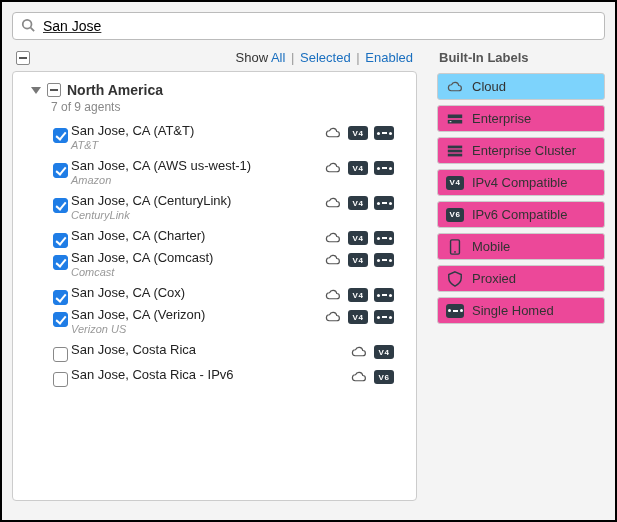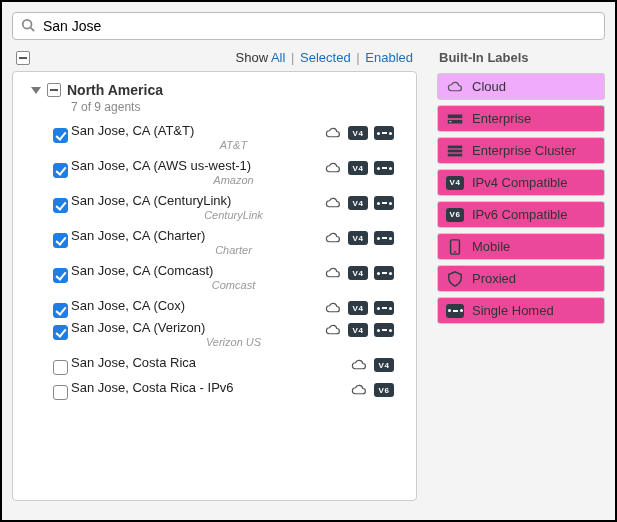--- a/index.html
+++ b/index.html
@@ -23,20 +23,21 @@
   }
   .search-bar {
     background: #fff;
     border: 1px solid #bbb;
     border-radius: 4px;
     height: 28px;
     display: flex;
     align-items: center;
     padding: 0 8px;
     margin-bottom: 10px;
+    text-decoration: underline;
   }
   .search-bar svg { flex: none; margin-right: 6px; }
   .search-bar input {
     border: none;
     outline: none;
     font-size: 14px;
     width: 100%;
     background: transparent;
   }
   .toolbar-row {
@@ -96,21 +97,21 @@
     width: 0; height: 0;
     border-left: 5px solid transparent;
     border-right: 5px solid transparent;
     border-top: 7px solid #777;
     cursor: pointer;
   }
   .group-title { font-weight: 700; font-size: 14px; }
   .group-sub {
     font-size: 12px;
     color: #888;
-    margin-left: 50px;
+    margin-left: 30px;
     margin-top: 2px;
     margin-bottom: 4px;
   }
   .agent-list { }
   .agent-row {
     padding: 4px 4px 2px 50px;
     position: relative;
     border-top: 1px solid transparent;
   }
   .agent-row + .agent-row { }
@@ -136,21 +137,21 @@
   input[type=checkbox].styled:checked::after {
     content: "";
     position: absolute;
     left: 4px; top: 1px;
     width: 4px; height: 8px;
     border: solid #fff;
     border-width: 0 2px 2px 0;
     transform: rotate(40deg);
   }
   .agent-name { font-size: 13px; color: #222; }
-  .agent-sub { font-size: 11px; color: #999; font-style: italic; margin-top: 1px; min-height: 12px; text-align: center;}
+  .agent-sub { font-size: 11px; color: #999; font-style: italic; margin-top: 1px; min-height: 12px;}
   .agent-icons {
     position: absolute;
     right: 6px;
     top: 6px;
     display: flex;
     gap: 6px;
     align-items: center;
   }
   .ico { width: 18px; height: 16px; display:flex; align-items:center; justify-content:center; }
   .ico-v4, .ico-v6 {
@@ -191,21 +192,21 @@
     border: 1px solid #ccc;
     border-radius: 3px;
     height: 27px;
     padding: 0 8px;
     margin-bottom: 5px;
     cursor: pointer;
     font-size: 13px;
     color: #333;
   }
   .label-chip.active {
-    background: #f0abfc;
+    background: #7dd3fc;
   }
   .label-chip .licon { width:18px; display:flex; justify-content:center; }
   .licon svg { display:block; }
 </style>
 </head>
 <body>
 <div class="frame">
 
 <div class="search-bar">
   <span>
@@ -294,21 +295,20 @@
                 <span class="ico-sh">
                   <span class="dot"></span>
                   <span class="bar"></span>
                   <span class="dot"></span>
                 </span>
               </div>
             </div>
             <div class="agent-row">
               <span class="cb"><input type="checkbox" class="styled" checked="" style=""></span>
               <div class="agent-name">San Jose, CA (Charter)</div>
-              <div class="agent-sub">Charter</div>
               <div class="agent-icons">
                 <span class="ico">
                   <svg width="20" height="14" viewBox="0 0 24 16" fill="none" stroke="#555" stroke-width="1.6">
                     <path d="M7 13h10a3.5 3.5 0 0 0 0-7 5 5 0 0 0-9.6-1A4 4 0 0 0 7 13z"></path>
                   </svg>
                 </span>
                 <span class="ico-v4">V4</span>
                 <span class="ico-sh">
                   <span class="dot"></span>
                   <span class="bar"></span>

